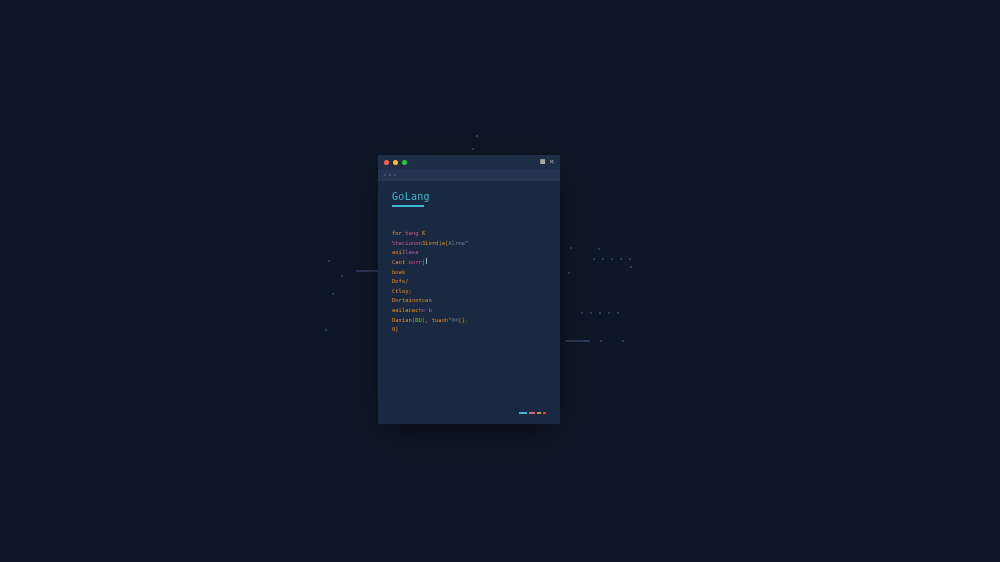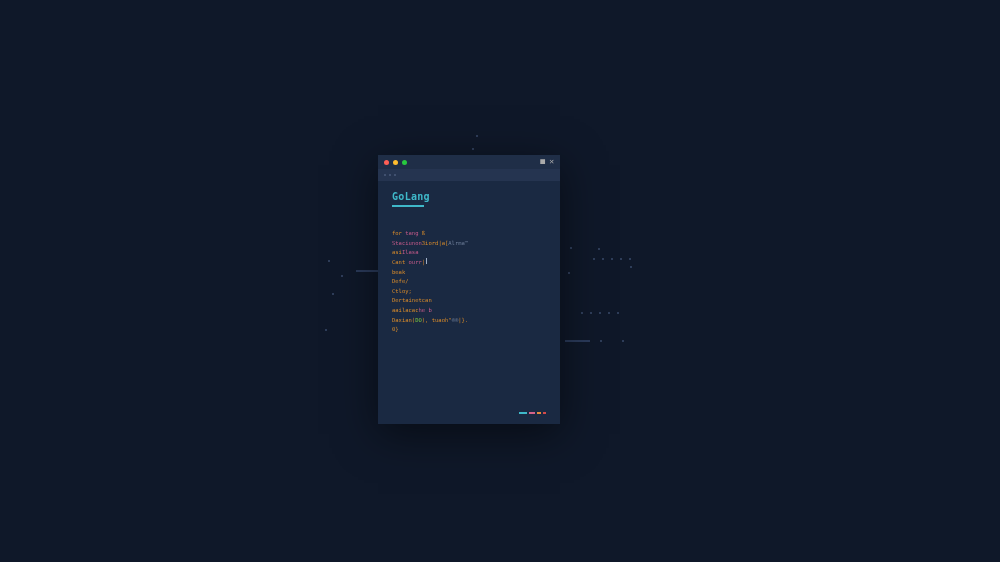--- a/index.html
+++ b/index.html
@@ -89,21 +89,21 @@
       border-radius: 50%;
     }
     .content {
       flex: 1;
       padding: 10px 14px 8px 14px;
       position: relative;
     }
     .title-text {
       color: #3fb8c9;
       font-size: 10px;
-      font-weight: bold;
+      font-weight: normal;
       letter-spacing: 0.3px;
     }
     .title-underline {
       width: 32px;
       height: 2px;
       background: #3fb8c9;
       margin-top: 3px;
     }
     .code-block {
       margin-top: 22px;

